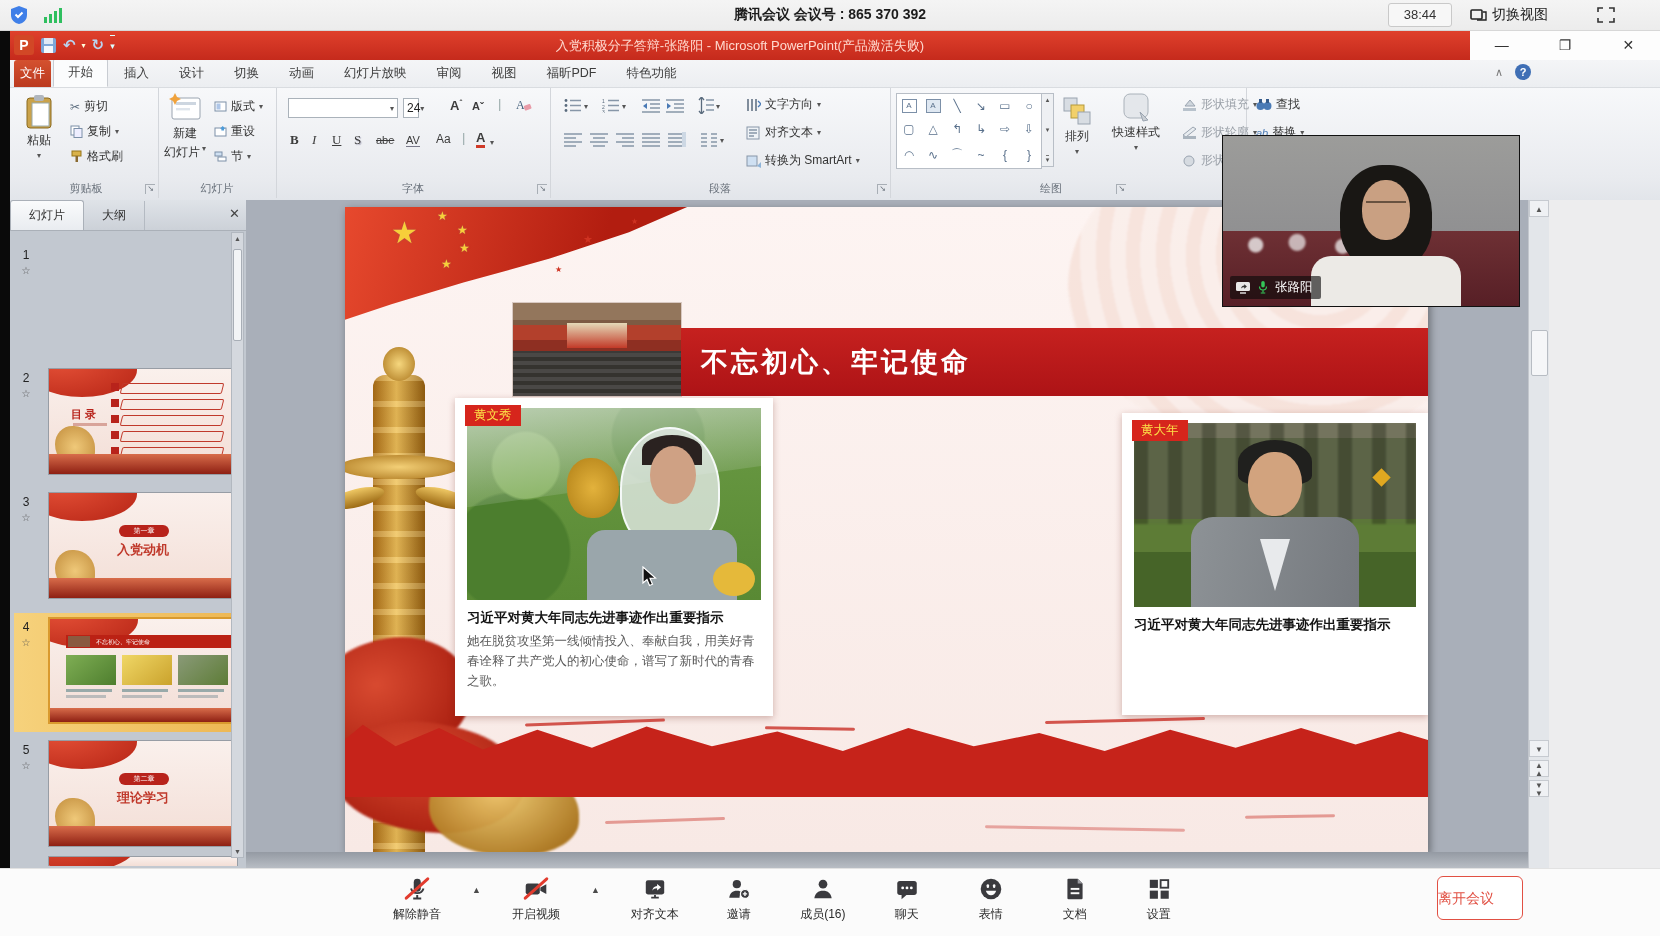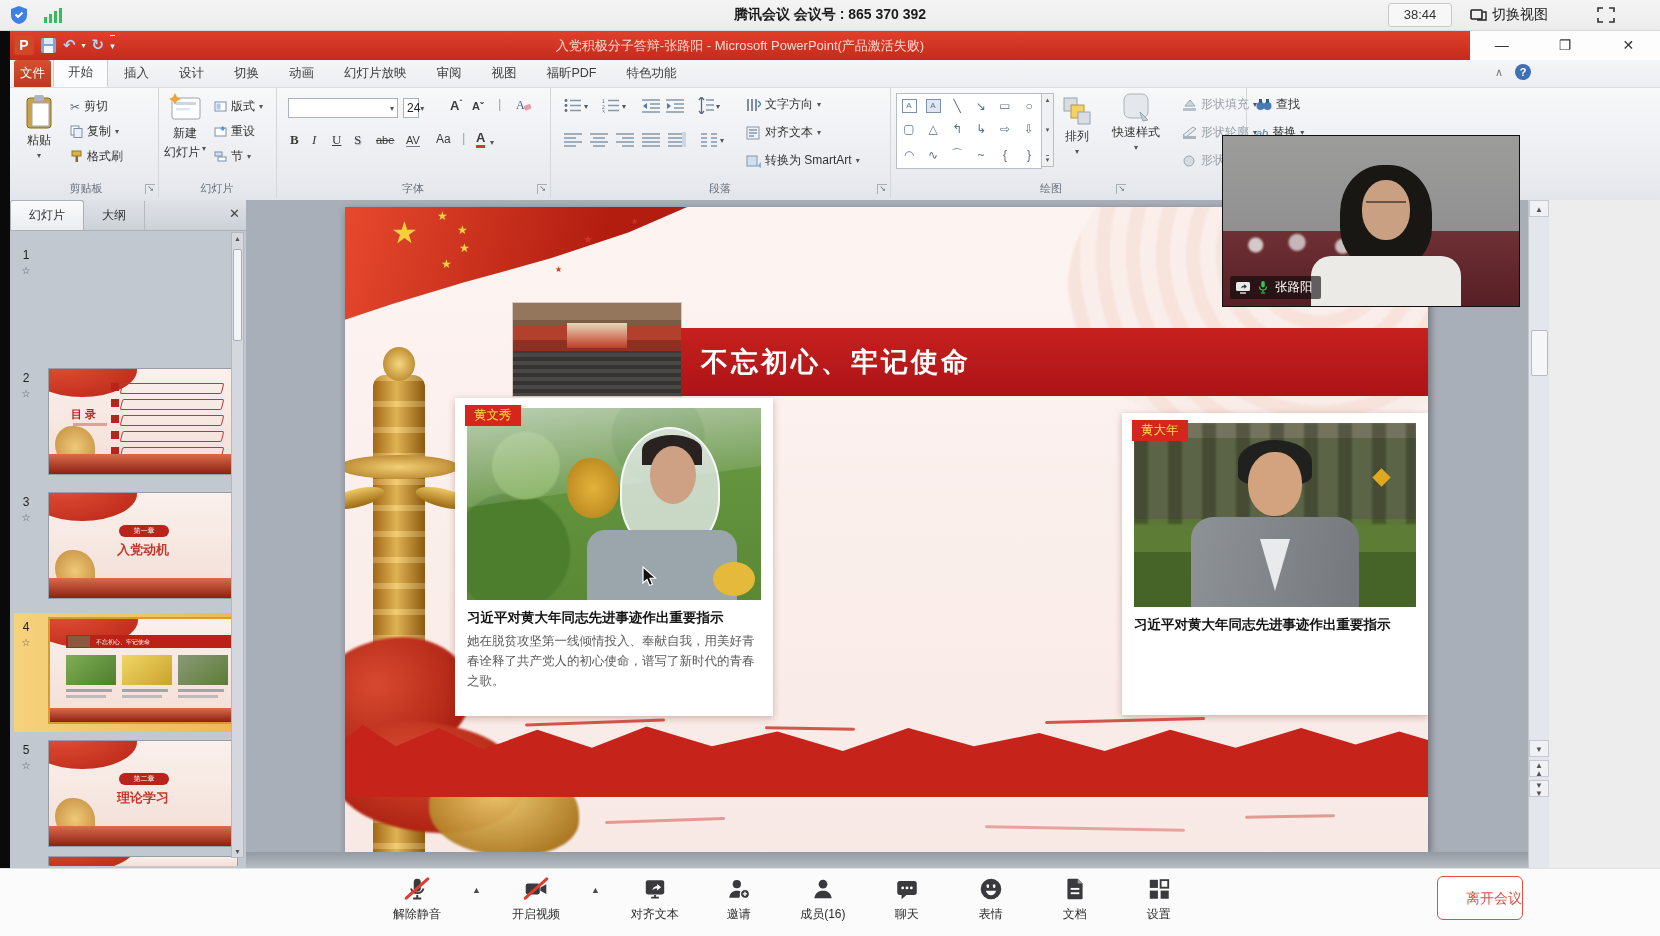--- a/index.html
+++ b/index.html
@@ -136,21 +136,21 @@
   .namebar{position:absolute;left:7px;bottom:7px;display:flex;align-items:center;gap:6px;background:rgba(10,10,10,.62);padding:3px 8px 3px 5px;border-radius:2px}
   .namebar .nm{color:#fff;font-size:12.5px}
   
   .btoolbar{left:0;top:868px;width:1660px;height:68px;background:#fbfbfb;border-top:1px solid #e2e2e2;z-index:60}
   .tbwrap{position:absolute;left:388px;top:6px;display:flex;align-items:flex-start;gap:26px}
   .tbi{display:flex;flex-direction:column;align-items:center;gap:3px;width:58px}
   .tbicon{position:relative;width:28px;height:28px;display:flex;align-items:center;justify-content:center}
   .tblabel{font-size:12px;color:#2d2d2d;white-space:nowrap}
   .slash{position:absolute;left:-2px;top:12px;width:32px;height:3px;background:#e23b2e;transform:rotate(-42deg);border-radius:2px}
   .ccaret{font-size:8px;color:#4a4a4a;margin-top:10px}
-  .leavebtn{position:absolute;right:137px;top:7px;width:84px;height:42px;border:1.5px solid #e15043;border-radius:6px;color:#e15043;font-size:14px;text-align:right;line-height:42px;background:#fff}
+  .leavebtn{position:absolute;right:137px;top:7px;width:84px;height:42px;border:1.5px solid #e15043;border-radius:6px;color:#e15043;font-size:14px;text-align:left;line-height:42px;background:#fff}
   svg{display:block}
 </style>
 </head>
 <body>
 
 <div class="ab mbar">
   <svg class="ab" style="left:9px;top:5px" width="20" height="20" viewBox="0 0 20 20">
     <path d="M10 1l8 3v6c0 5-3.5 8-8 9-4.5-1-8-4-8-9V4z" fill="#3f7fe8"></path>
     <path d="M6.5 9.5l2.5 2.5 4.5-4.5" stroke="#fff" stroke-width="2" fill="none"></path>
   </svg>

